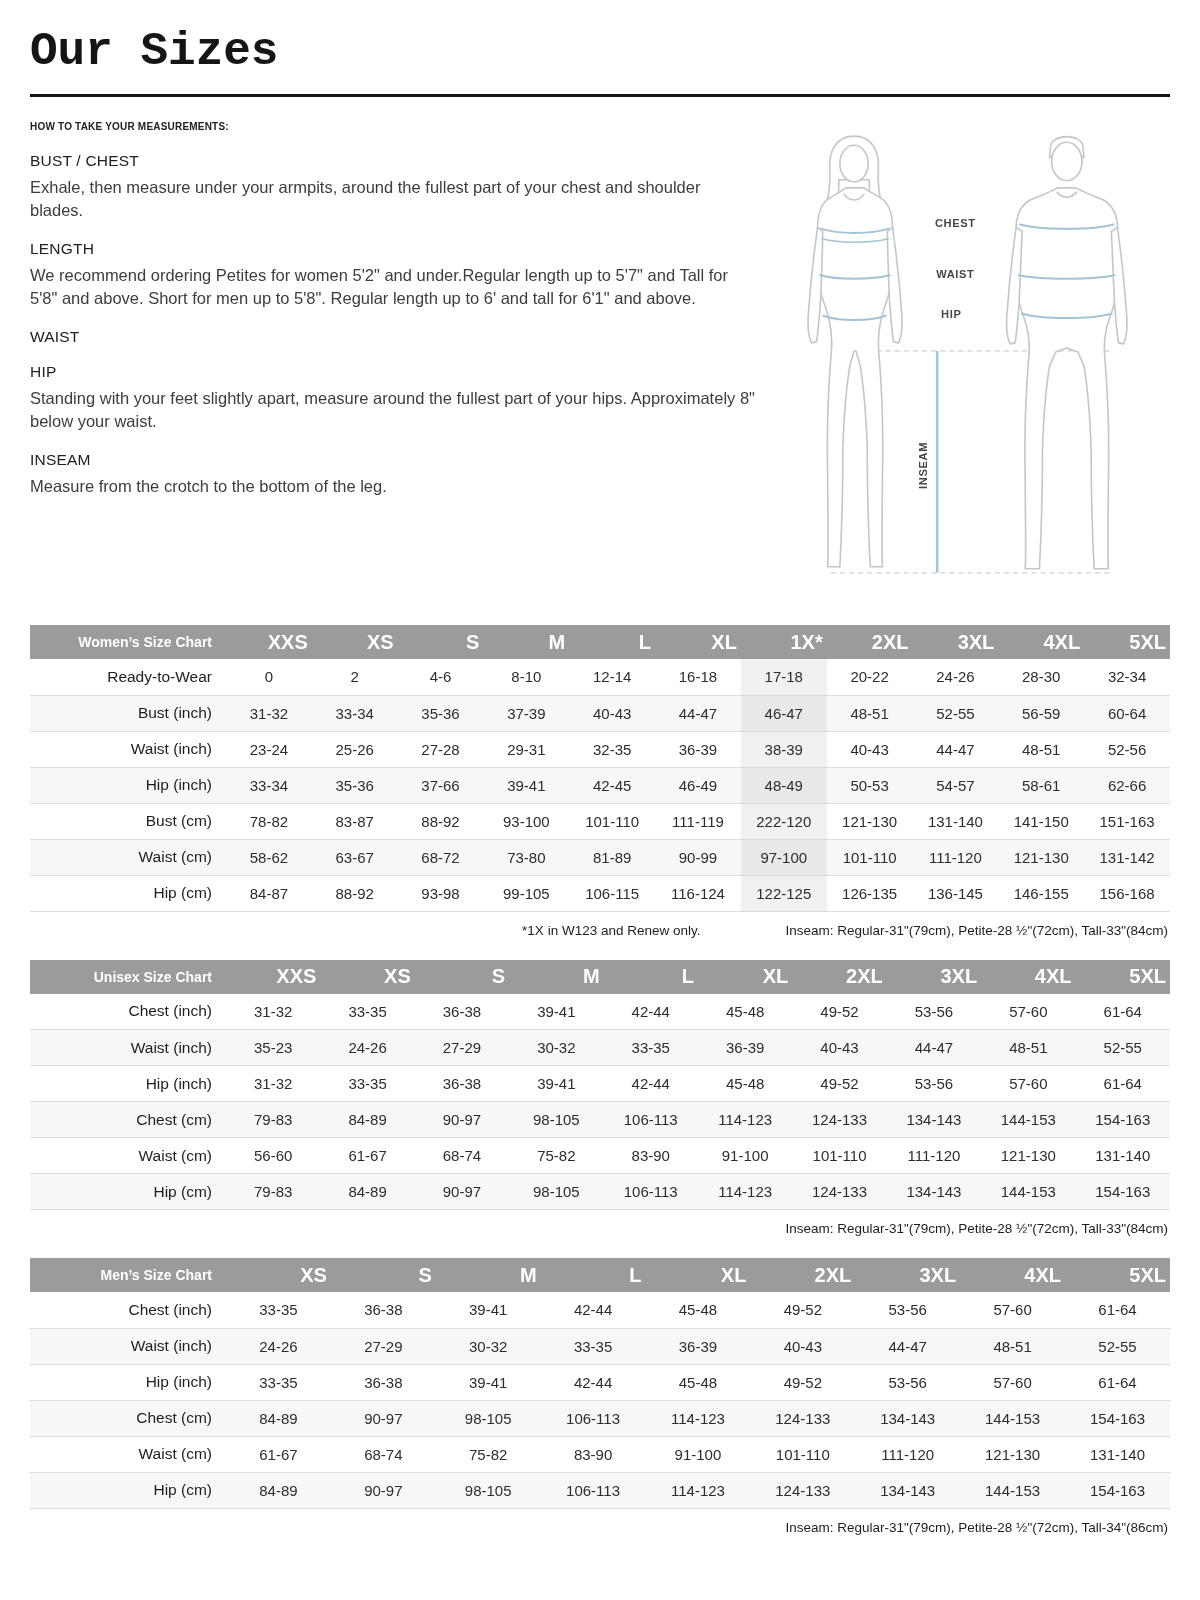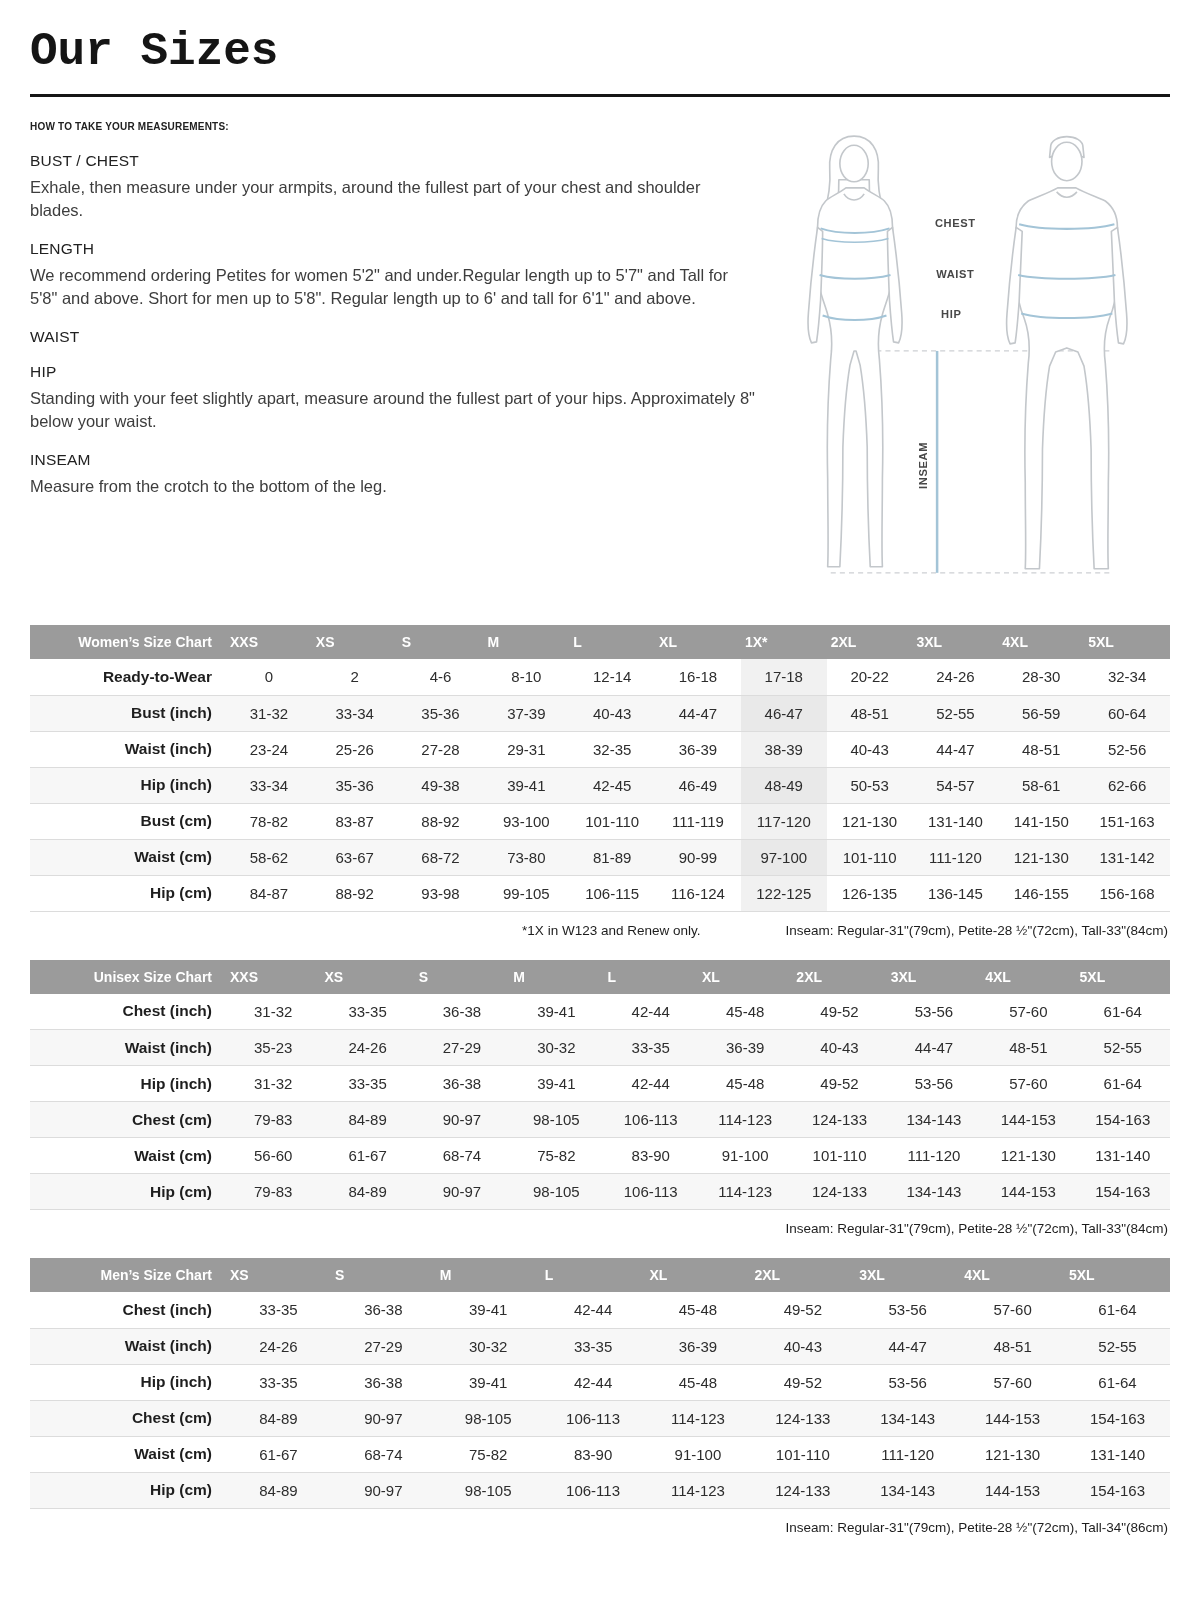--- a/index.html
+++ b/index.html
@@ -38,31 +38,31 @@
   .diagram text {
     font-family: "Liberation Sans", sans-serif;
     font-size: 11px; font-weight: 700; fill: #474747; letter-spacing: .6px;
   }
 
   .tables-root { margin-top: 26px; }
   .table-block { margin-bottom: 4px; }
   table.size-table { width: 100%; border-collapse: collapse; table-layout: fixed; }
   table.size-table thead th {
     background: #9b9b9b; color: #ffffff;
-    font-size: 14px; font-weight: 700; height: 34px;
-    padding: 0 4px; text-align: left;
+    font-size: 20px; font-weight: 700; height: 34px;
+    padding: 0 4px; text-align: right;
   }
   table.size-table thead th.name-cell {
     text-align: right; padding-right: 14px; font-size: 14px;
   }
   table.size-table tbody tr { height: 36px; border-bottom: 1px solid #dcdcdc; background: #ffffff; }
   table.size-table tbody tr:nth-child(even) { background: #f7f7f7; }
   table.size-table tbody th.row-label {
     text-align: right; padding-right: 14px;
-    font-weight: 700; font-size: 15.5px; color: #1e1e1e;
+    font-weight: 400; font-size: 15.5px; color: #1e1e1e;
   }
   table.size-table tbody td {
     text-align: center; font-size: 15px; color: #2d2d2d; padding: 0 2px;
   }
   table.size-table tbody td.hl { background: rgba(0,0,0,0.055); }
   .footnote {
     display: flex; justify-content: flex-end; align-items: baseline; gap: 85px;
     font-size: 13.5px; color: #1d1d1d; margin: 11px 2px 22px 0;
   }
   .footnote b { font-weight: 400; }
@@ -219,39 +219,39 @@
             <td class="hl">38-39</td>
             <td>40-43</td>
             <td>44-47</td>
             <td>48-51</td>
             <td>52-56</td>
           </tr>
           <tr>
             <th class="row-label">Hip (inch)</th>
             <td>33-34</td>
             <td>35-36</td>
-            <td>49-38</td>
+            <td>37-66</td>
             <td>39-41</td>
             <td>42-45</td>
             <td>46-49</td>
             <td class="hl">48-49</td>
             <td>50-53</td>
             <td>54-57</td>
             <td>58-61</td>
             <td>62-66</td>
           </tr>
           <tr>
             <th class="row-label">Bust (cm)</th>
             <td>78-82</td>
             <td>83-87</td>
             <td>88-92</td>
             <td>93-100</td>
             <td>101-110</td>
             <td>111-119</td>
-            <td class="hl">117-120</td>
+            <td class="hl">222-120</td>
             <td>121-130</td>
             <td>131-140</td>
             <td>141-150</td>
             <td>151-163</td>
           </tr>
           <tr>
             <th class="row-label">Waist (cm)</th>
             <td>58-62</td>
             <td>63-67</td>
             <td>68-72</td>

